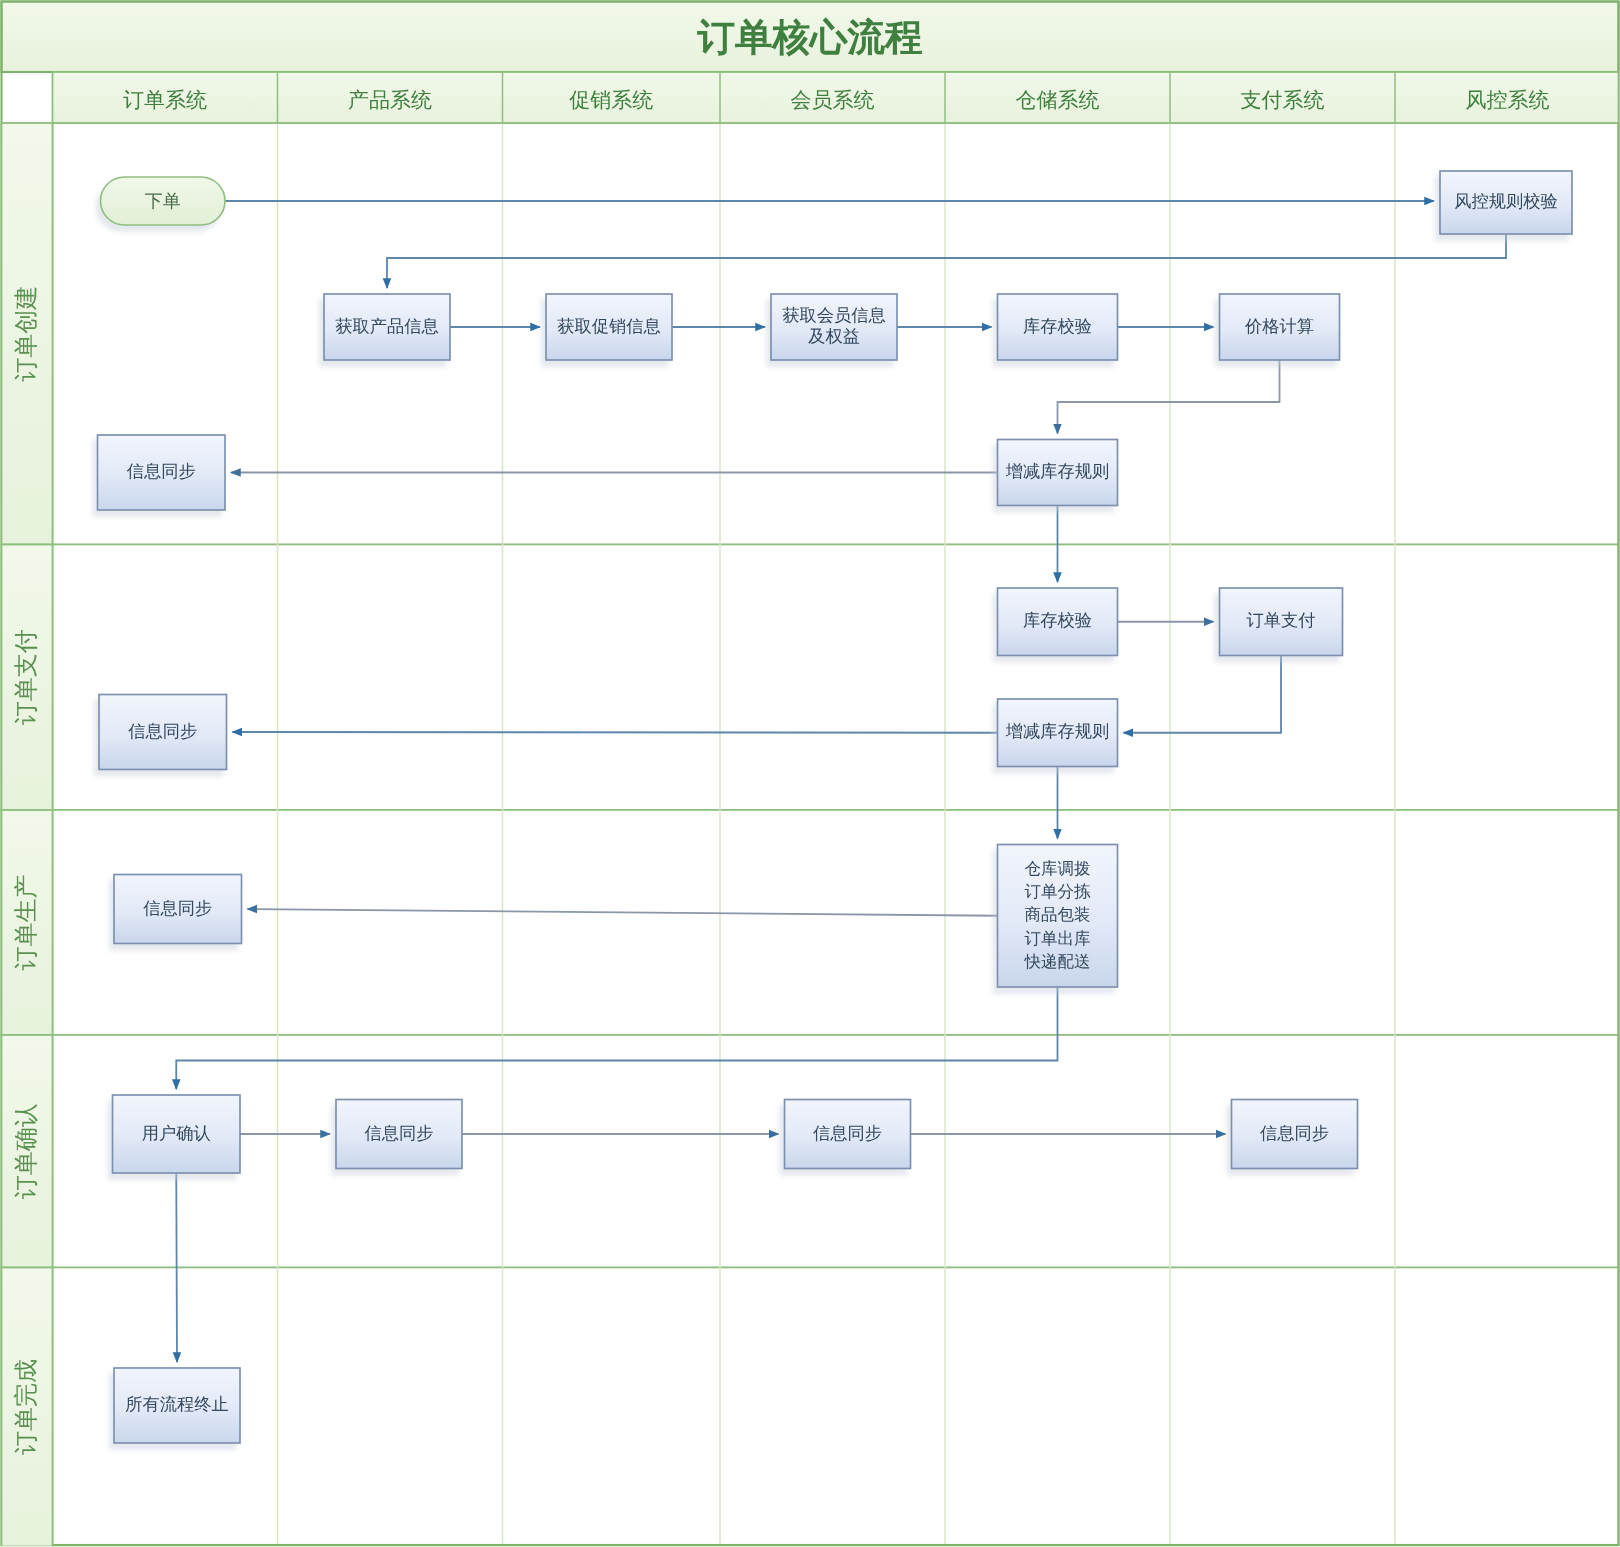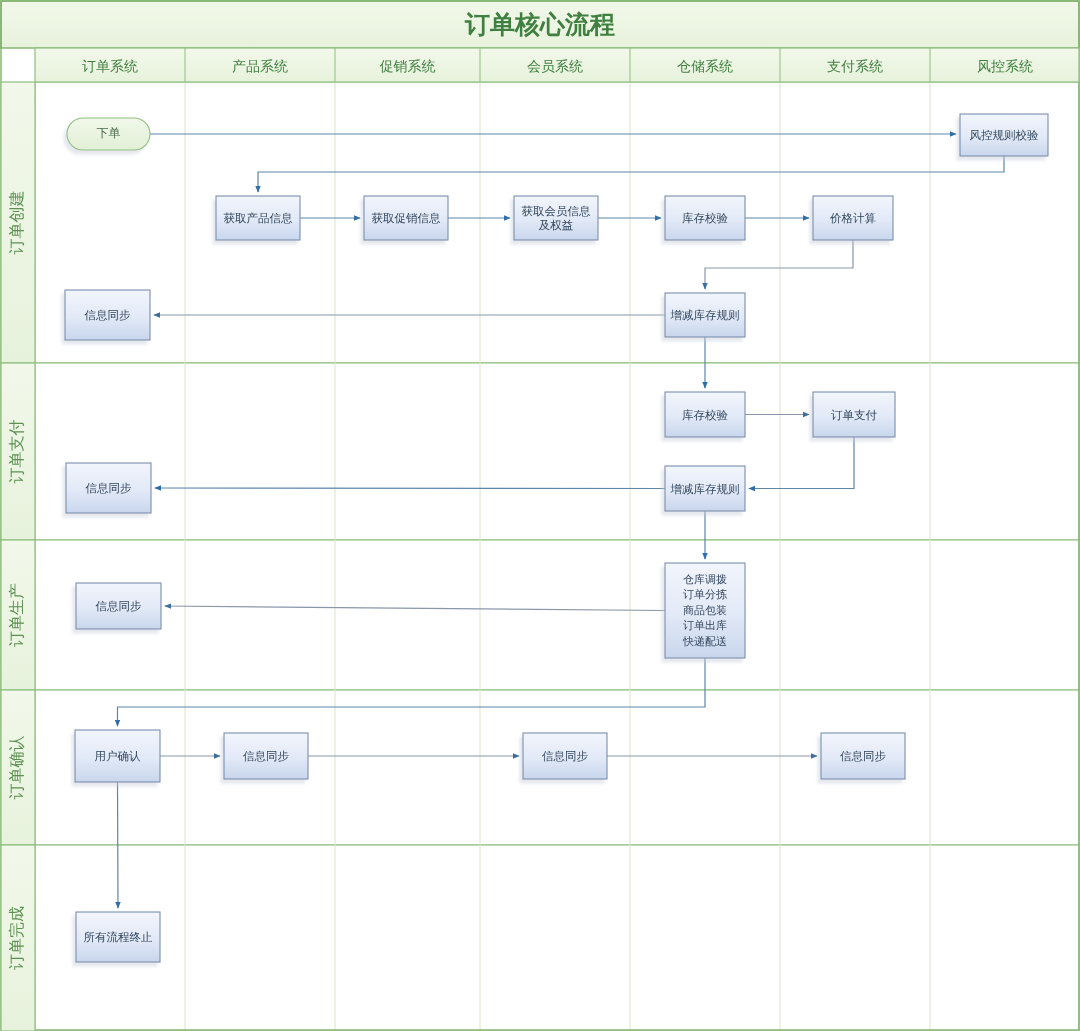--- a/index.html
+++ b/index.html
@@ -1,17 +1,17 @@
 <!DOCTYPE html>
 <html><head>
 <meta charset="utf-8">
 <style>
   html,body{margin:0;padding:0;background:#ffffff;}
   body{font-family:"Liberation Sans","DejaVu Sans",sans-serif;}
-  #stage{position:relative;width:1080px;height:1031px;overflow:hidden;background:#fff;font-family:Liberation Mono, monospace;}
+  #stage{position:relative;width:1080px;height:1031px;overflow:hidden;background:#fff;}
   svg{display:block;}
   .title-text{font-size:25px;fill:#3f7f3f;font-weight:bold;}
   .col-head-text{font-size:14px;fill:#3f7f3f;}
   .row-label-text{font-size:16px;fill:#5a9150;}
   .node-text{font-size:11.5px;fill:#33475e;}
   .node-text-sm{font-size:11px;fill:#33475e;}
   .start-text{font-size:12px;fill:#4a6b4a;}
 </style>
 </head>
 <body>

